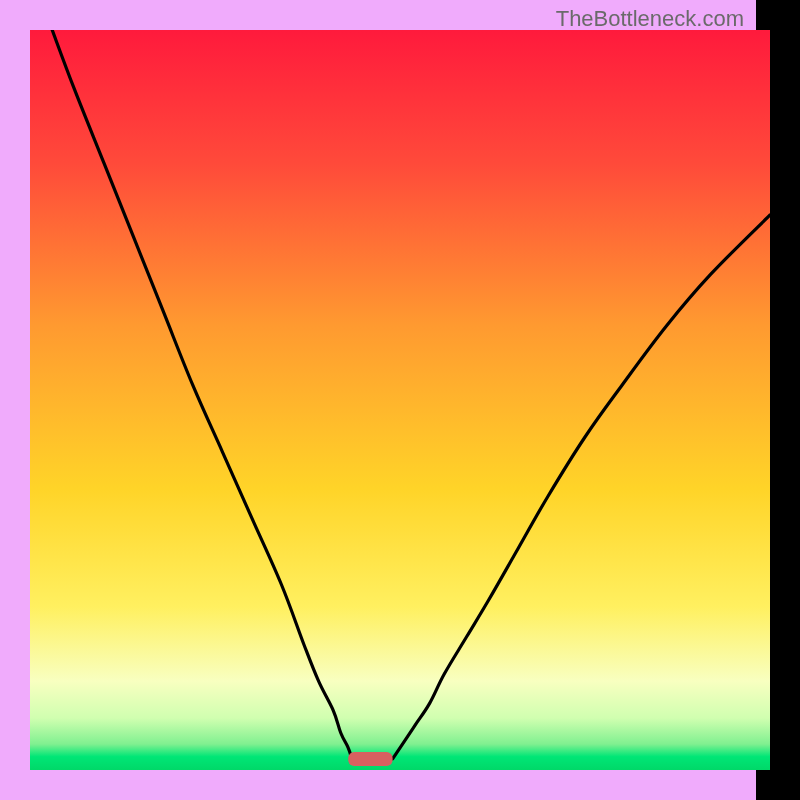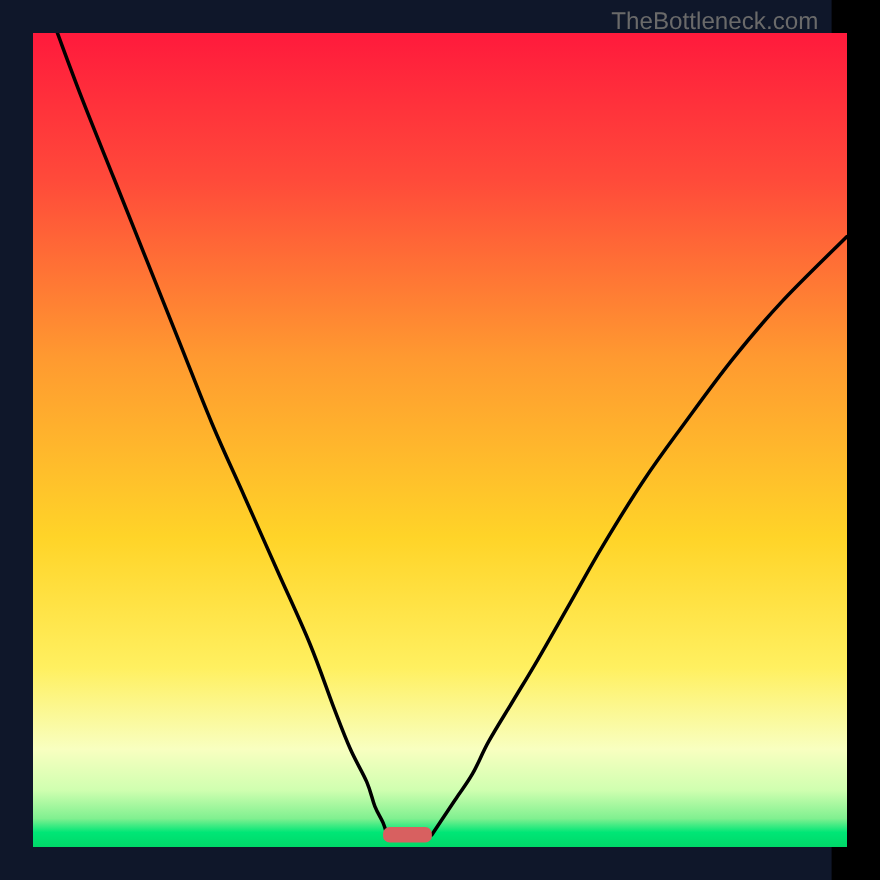--- a/index.html
+++ b/index.html
@@ -13,21 +13,21 @@
       background: #000;
       position: relative;
       font-family: Arial, sans-serif;
     }
     .outer-frame {
       position: absolute;
       top: 0;
       left: 0;
       width: 756px;
       height: 800px;
-      background: #0f172a;
+      background: #f0abfc;
     }
     .plot-area {
       position: absolute;
       top: 30px;
       left: 30px;
       width: 740px;
       height: 740px;
       overflow: hidden;
     }
     .watermark {

